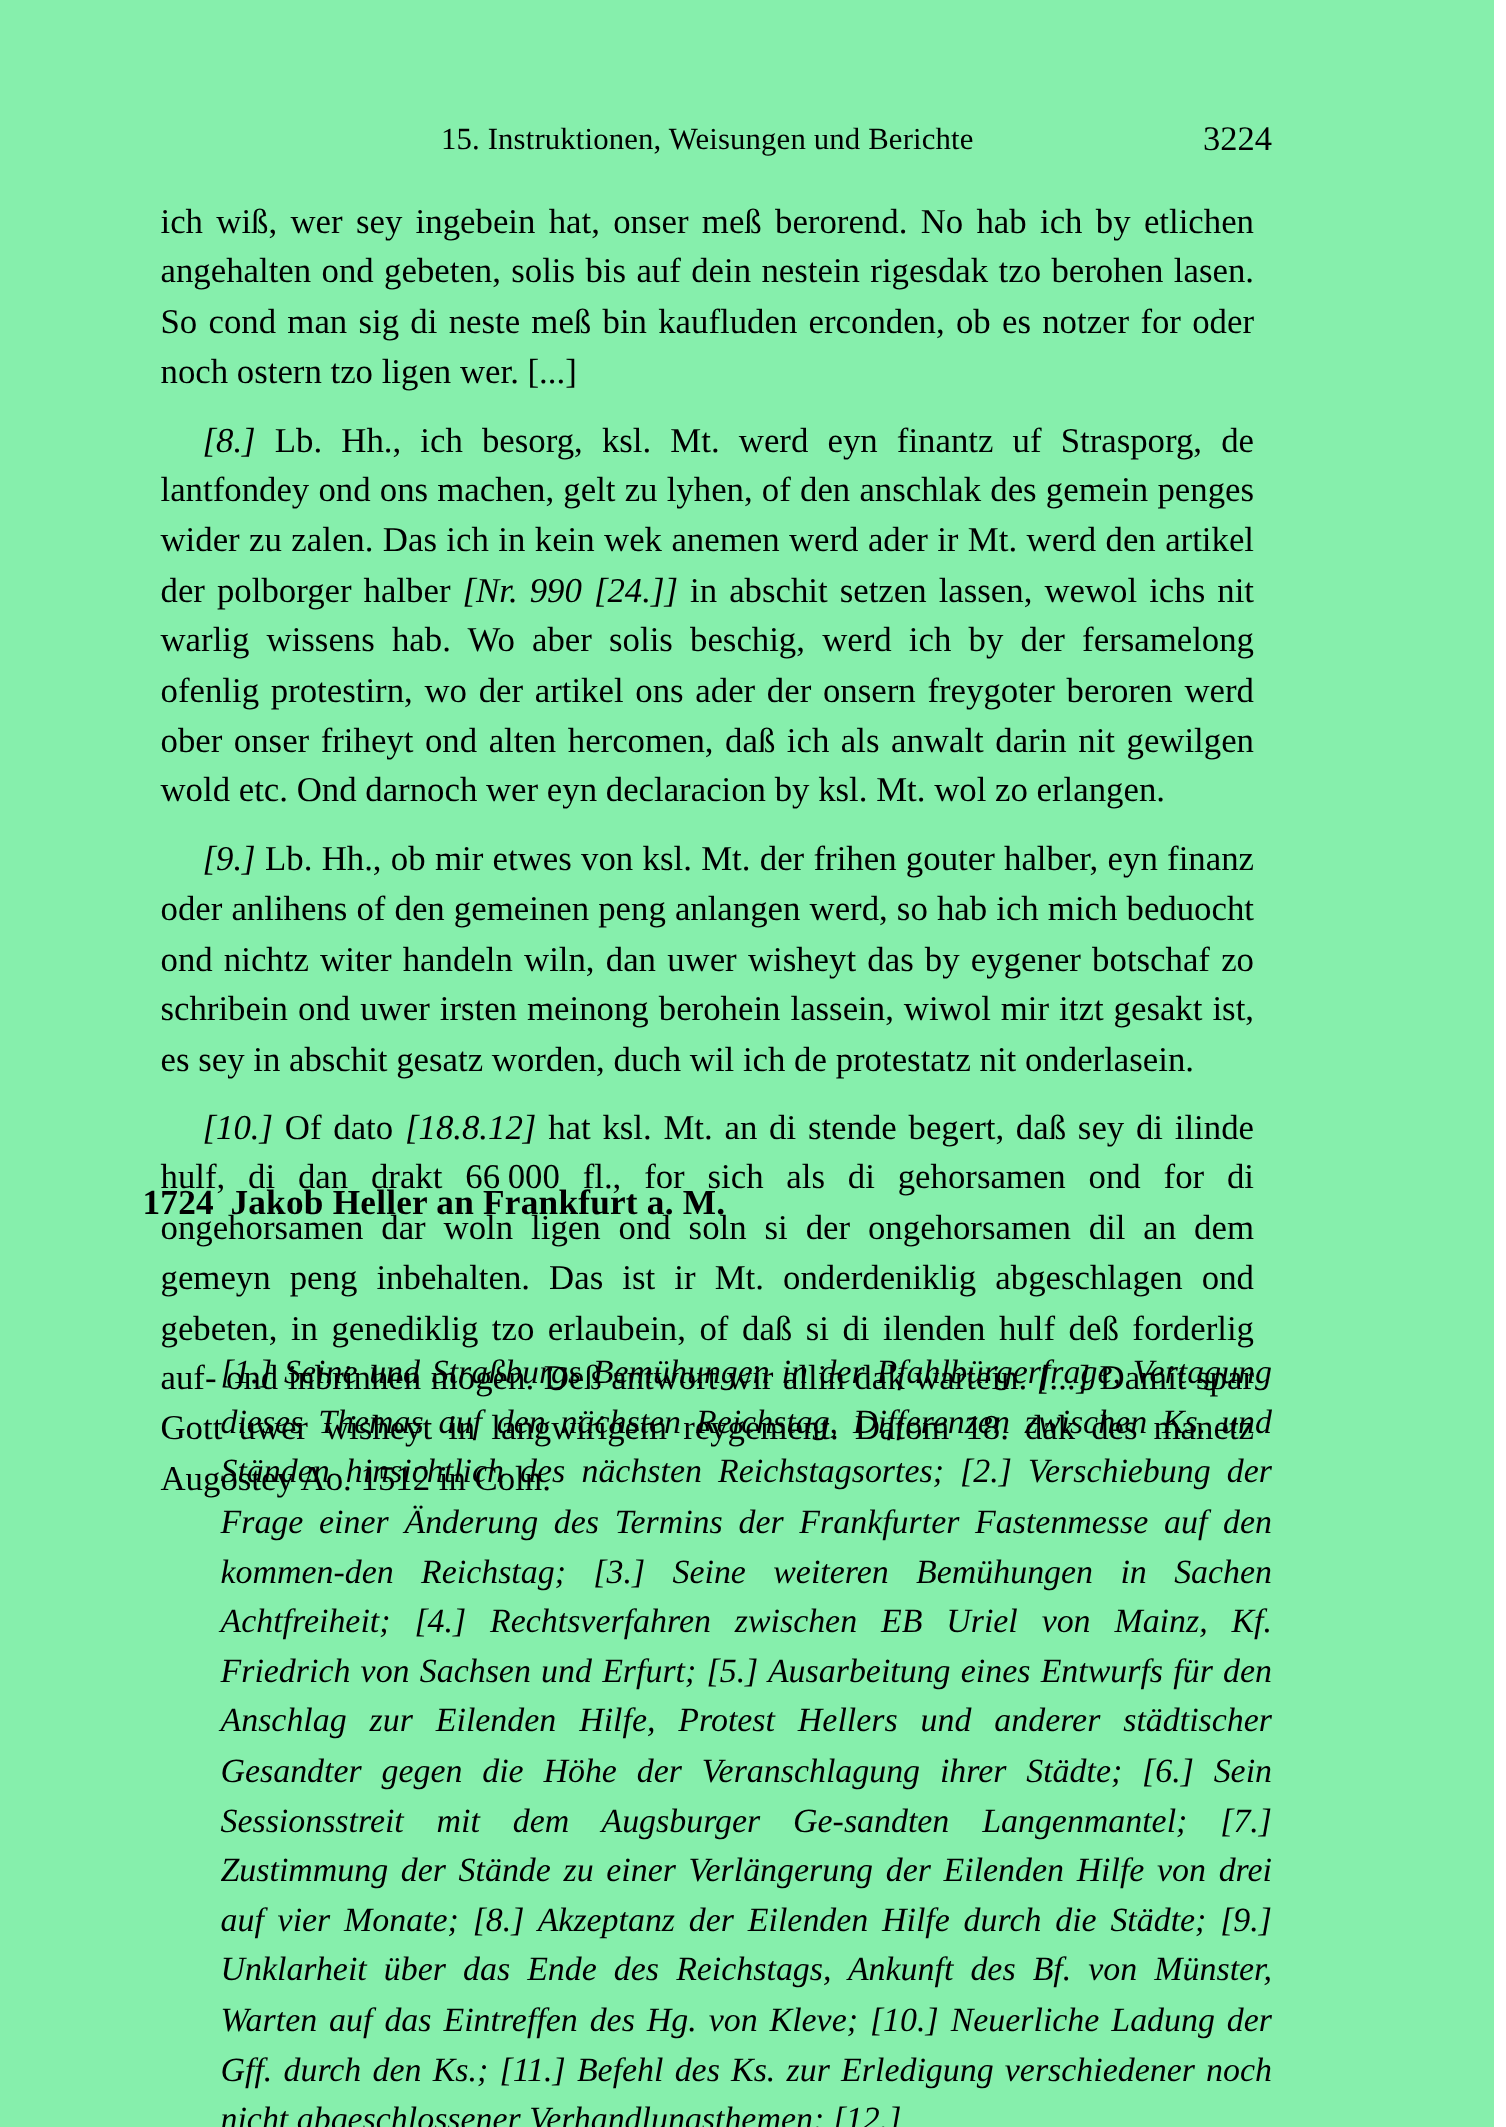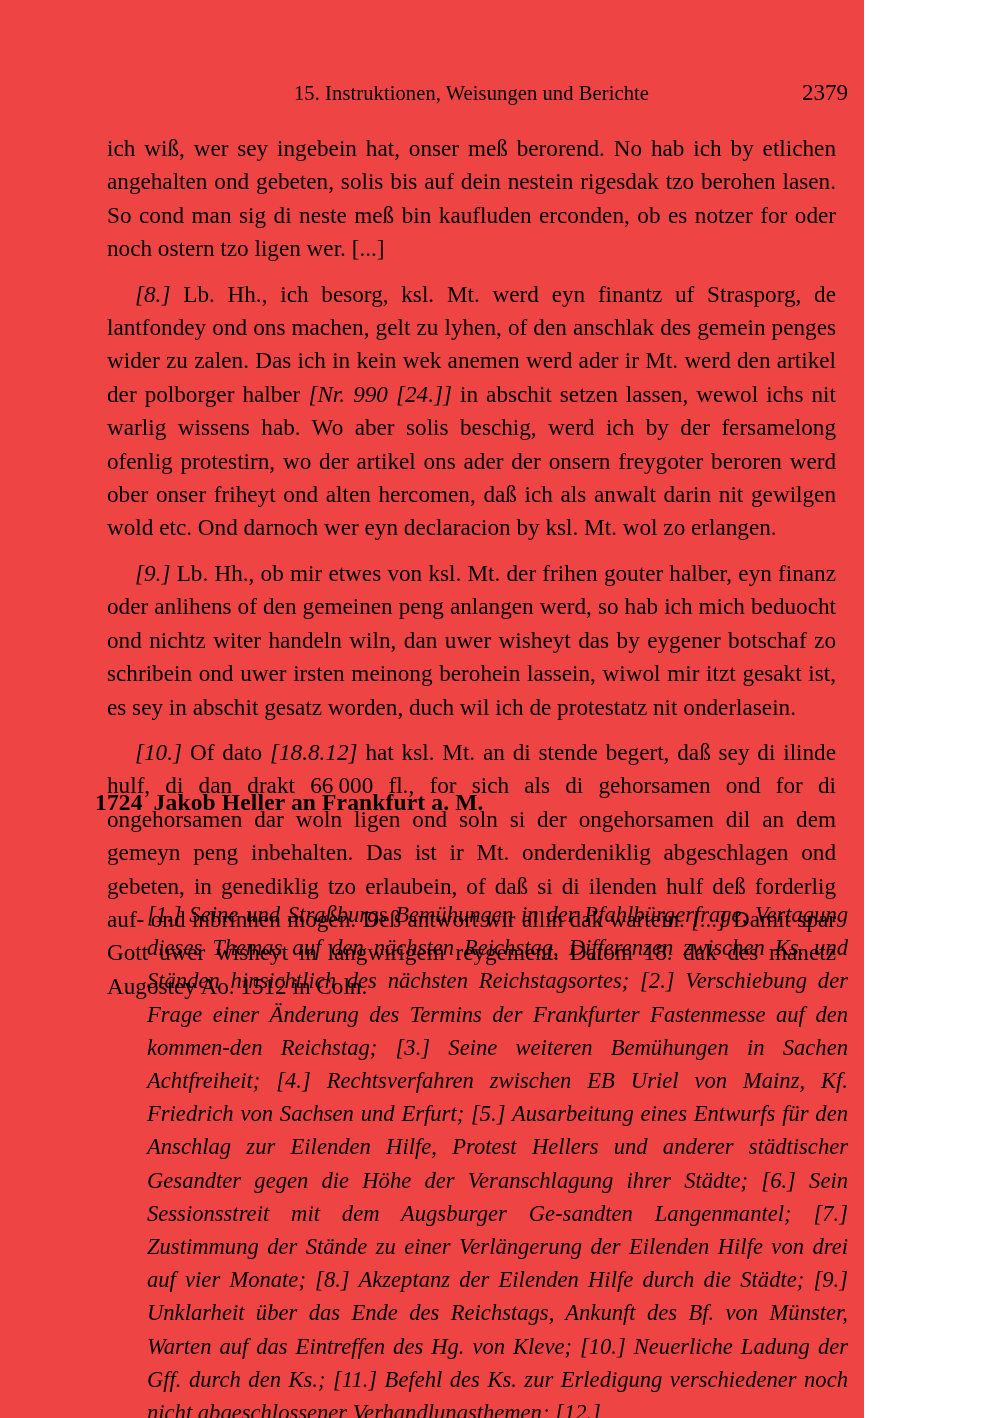--- a/index.html
+++ b/index.html
@@ -7,23 +7,23 @@
     padding: 0;
     background: #ffffff;
   }
   body {
     font-family: "Liberation Serif", "DejaVu Serif", serif;
     color: #000000;
     -webkit-font-smoothing: antialiased;
   }
   .page {
     position: relative;
-    width: 864px;
+    width: 996px;
     height: 1418px;
-    background: #ef4444;
+    background: #86efac;
     overflow: hidden;
     box-sizing: border-box;
   }
 
   
   .running-head {
     position: absolute;
     left: 95px;
     top: 80px;
     width: 753px;
@@ -110,21 +110,21 @@
     width: 0.22em;
   }
 </style>
 </head>
 <body>
 
 <div class="page">
 
   <div class="running-head">
     <span class="rh-title">15. Instruktionen, Weisungen und Berichte</span>
-    <span class="rh-folio">2379</span>
+    <span class="rh-folio">3224</span>
   </div>
 
   <div class="textblock">
 
     <p class="body"><span>ich wiß, wer sey ingebein hat, onser meß berorend. No hab ich by etlichen angehalten ond gebeten, solis bis auf dein nestein rigesdak tzo berohen lasen. So cond man sig di neste meß bin kaufluden erconden, ob es notzer for oder noch ostern tzo ligen wer. [...]</span></p>
 
     <p class="body indent"><i>[8.]</i> Lb. Hh., ich besorg, ksl. Mt. werd eyn finantz uf Strasporg, de lantfondey ond ons machen, gelt zu lyhen, of den anschlak des gemein penges wider zu zalen. Das ich in kein wek anemen werd ader ir Mt. werd den artikel der polborger halber <i>[Nr. 990 [24.]]</i> in abschit setzen lassen, wewol ichs nit warlig wissens hab. Wo aber solis beschig, werd ich by der fersamelong ofenlig protestirn, wo der artikel ons ader der onsern freygoter beroren werd ober onser friheyt ond alten hercomen, daß ich als anwalt darin nit gewilgen wold etc. Ond darnoch wer eyn declaracion by ksl. Mt. wol zo erlangen.</p>
 
     <p class="body indent"><i>[9.]</i> Lb. Hh., ob mir etwes von ksl. Mt. der frihen gouter halber, eyn finanz oder anlihens of den gemeinen peng anlangen werd, so hab ich mich beduocht ond nichtz witer handeln wiln, dan uwer wisheyt das by eygener botschaf zo schribein ond uwer irsten meinong berohein lassein, wiwol mir itzt gesakt ist, es sey in abschit gesatz worden, duch wil ich de protestatz nit onderlasein.</p>
 

